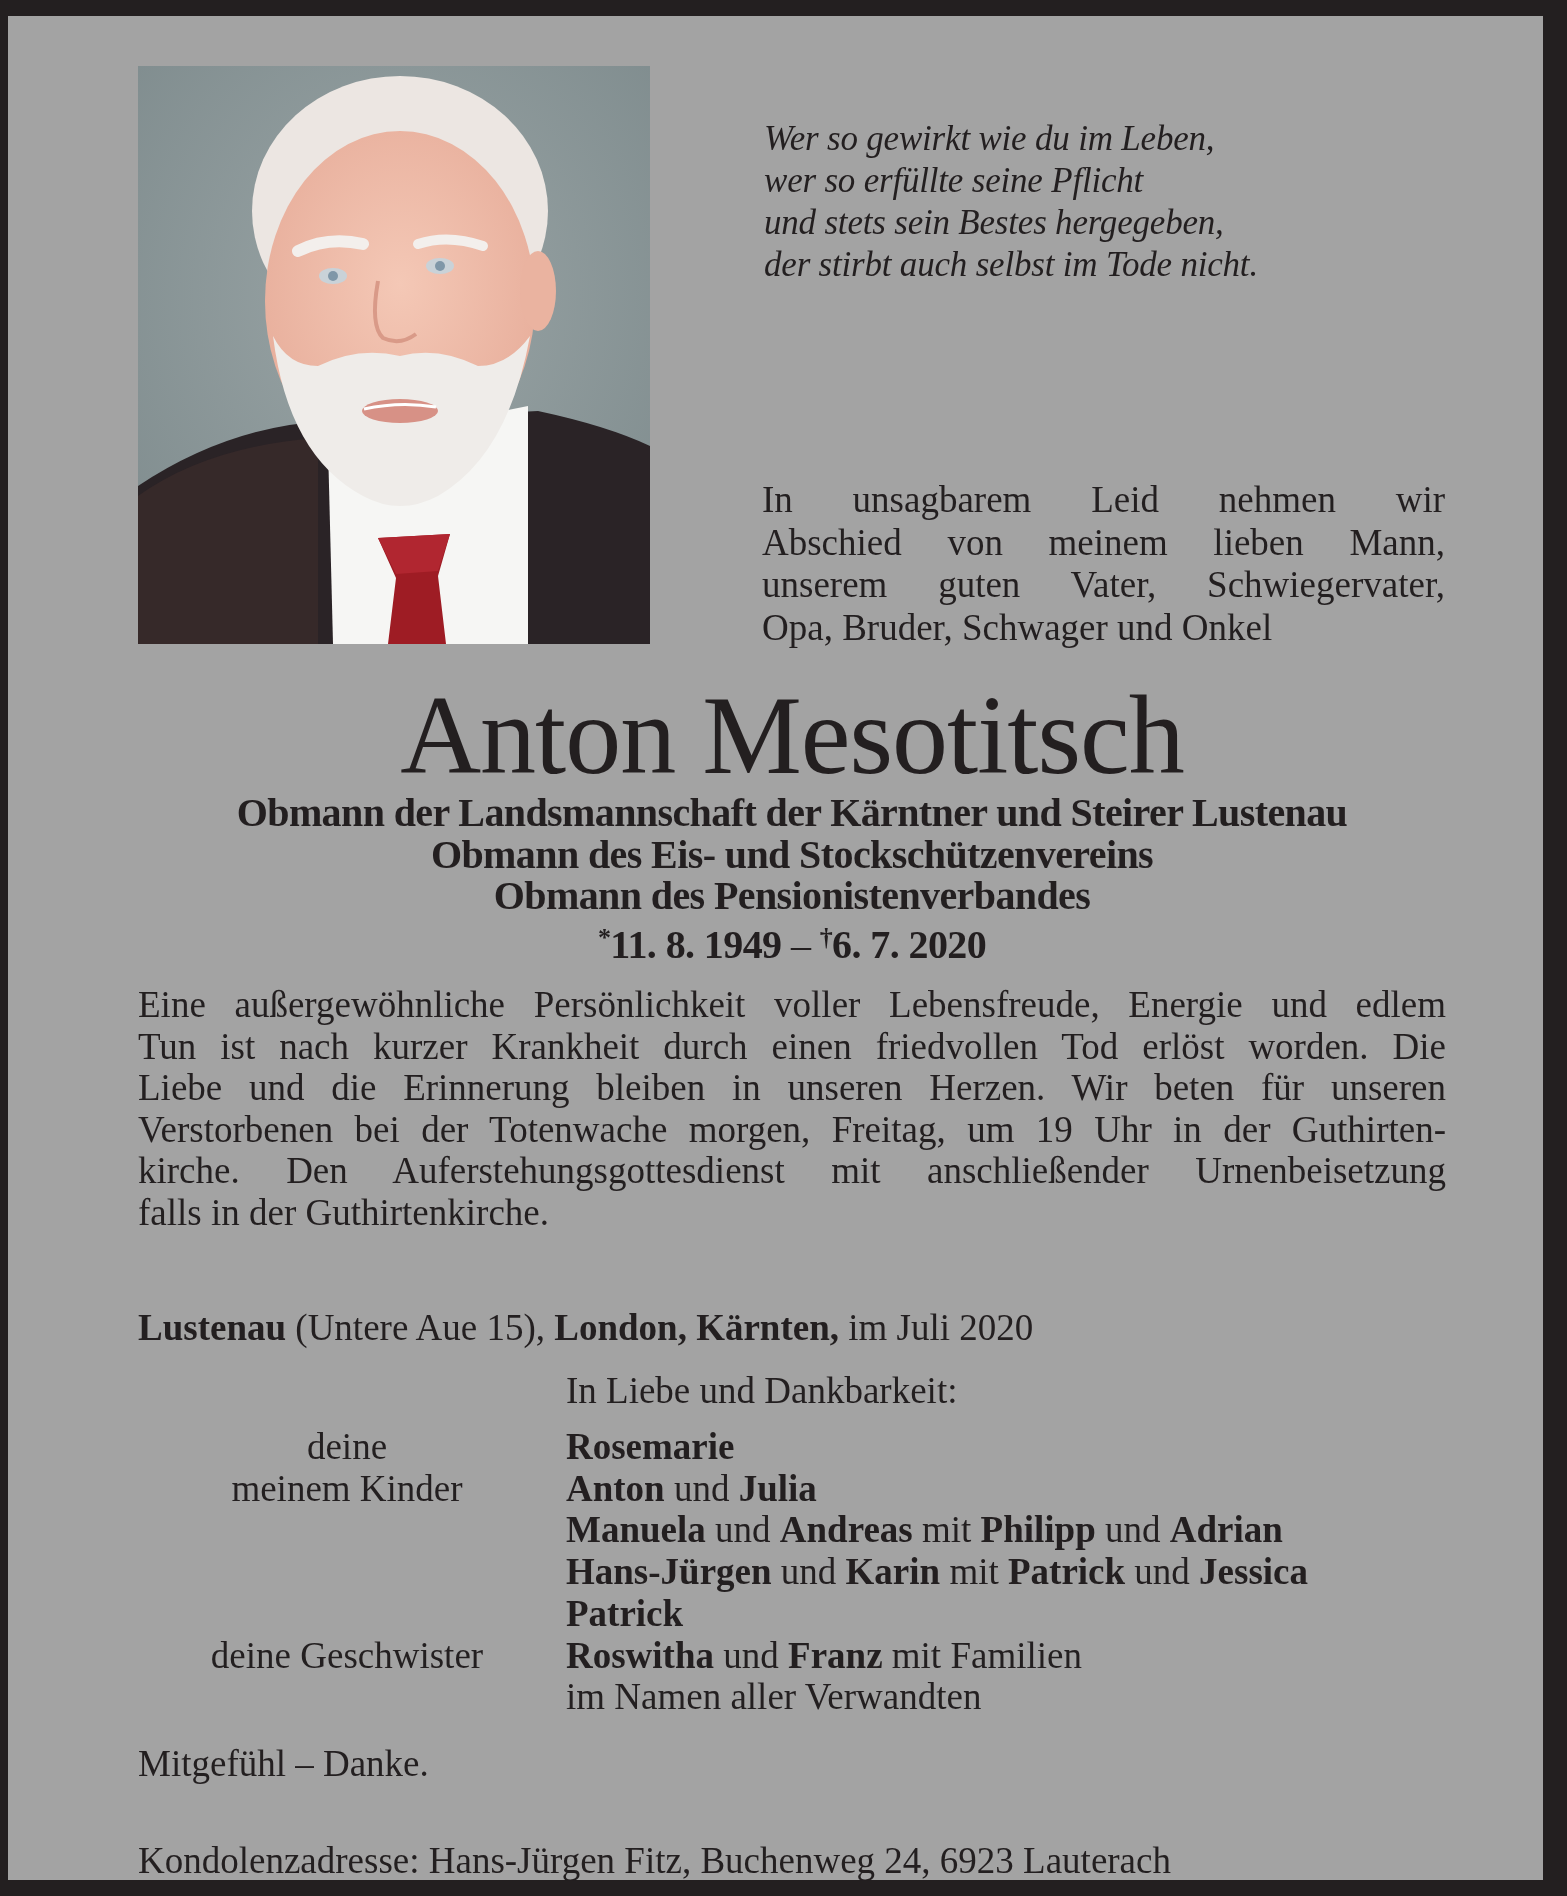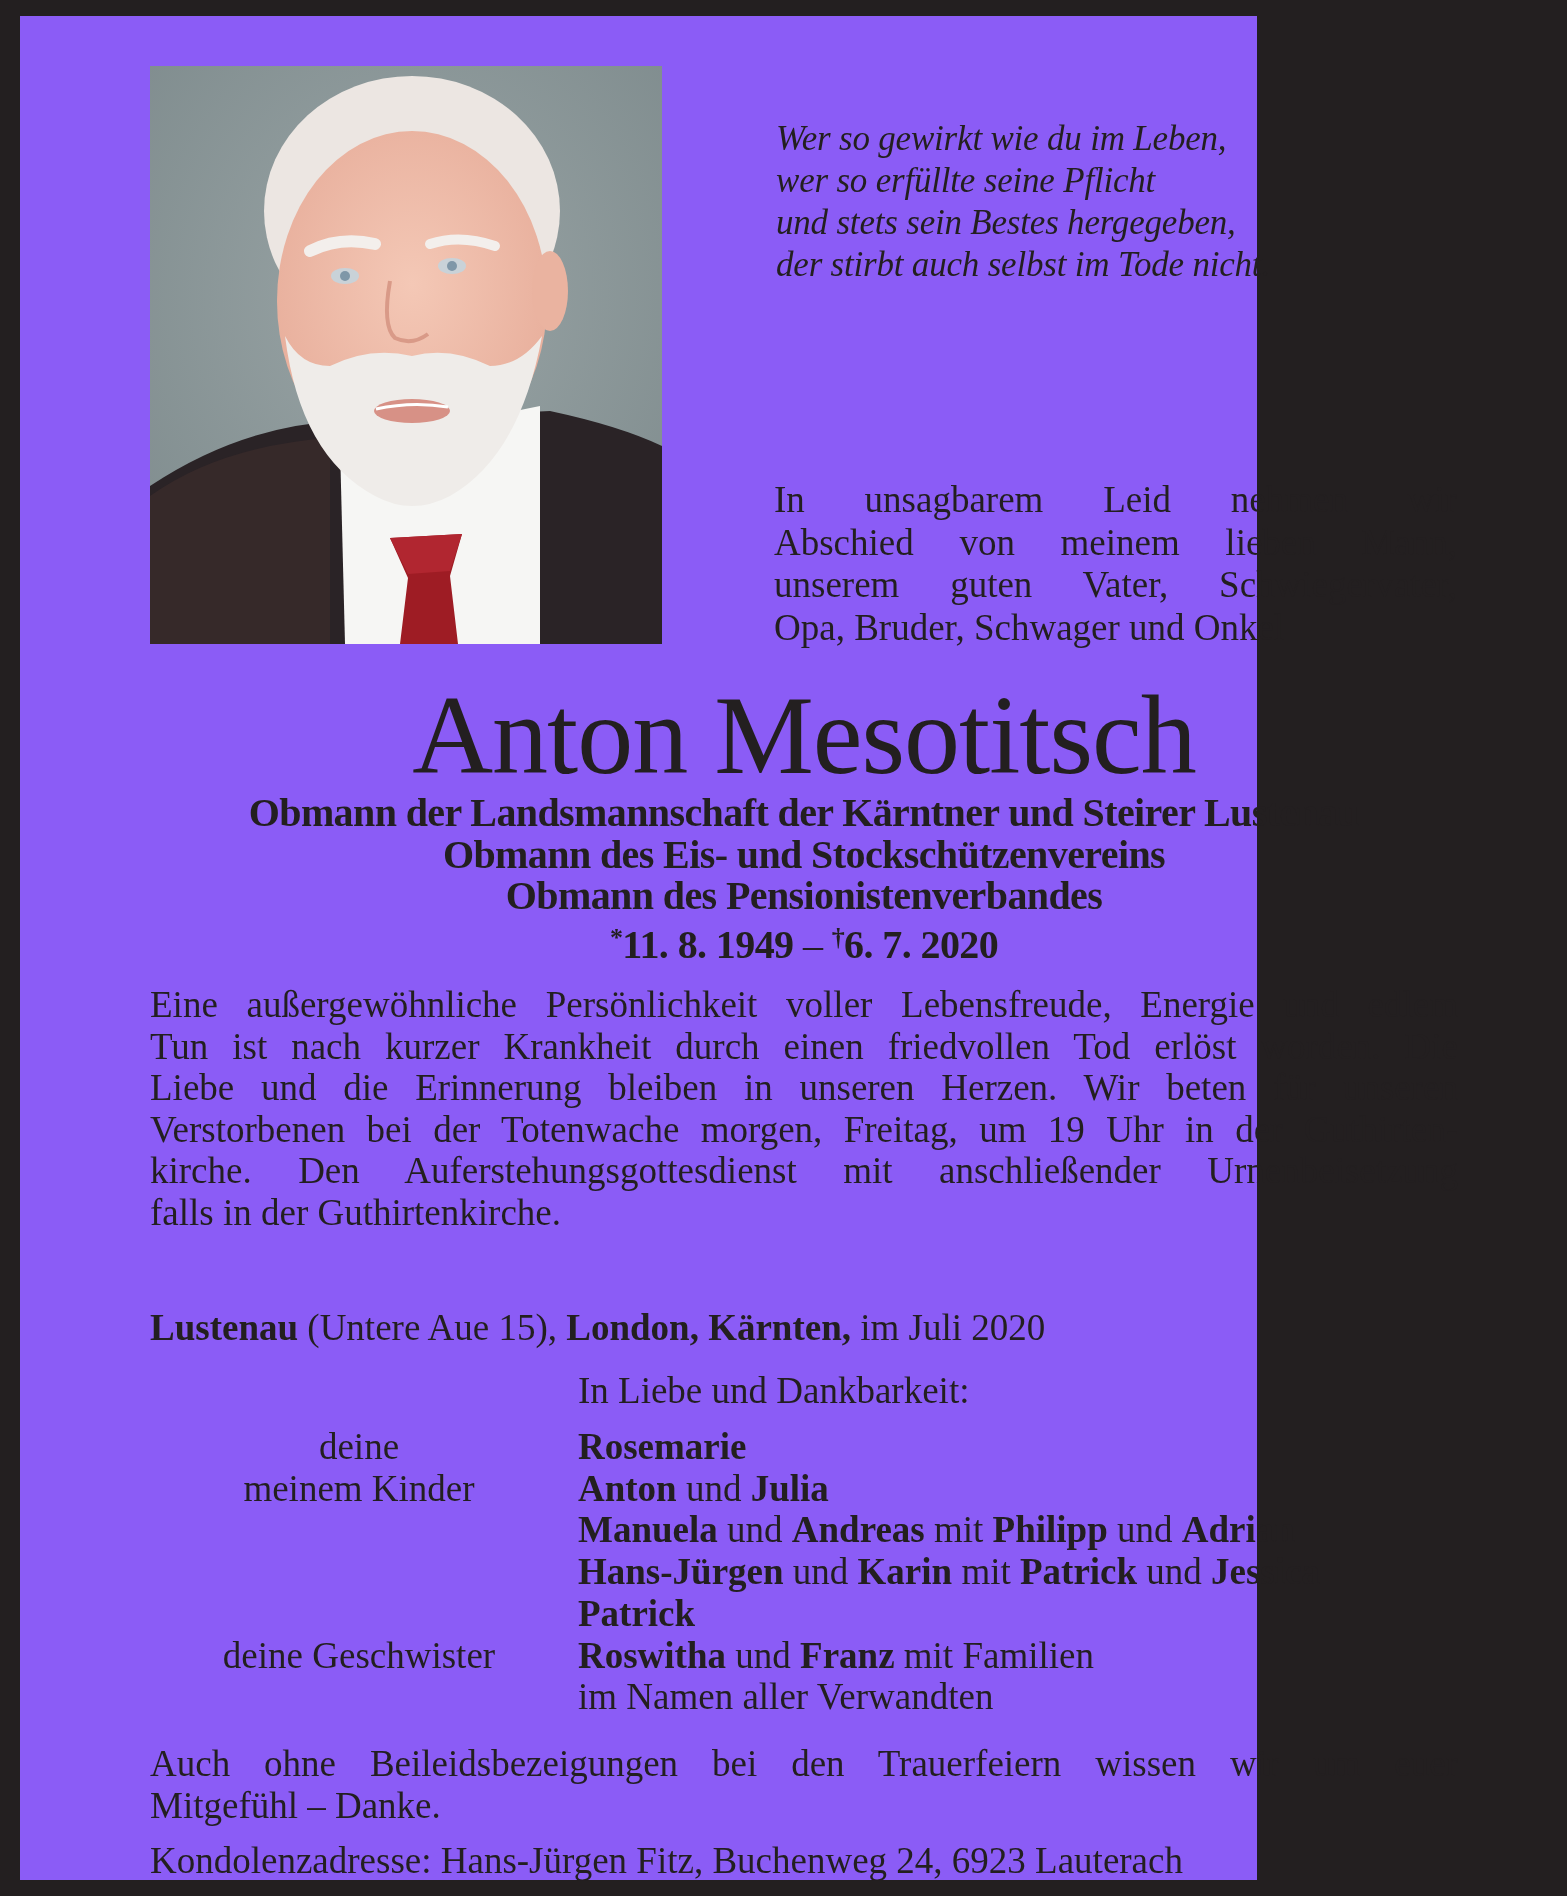--- a/index.html
+++ b/index.html
@@ -3,22 +3,22 @@
 <meta charset="utf-8">
 <style>
   html, body { margin: 0; padding: 0; }
   body {
     width: 1567px; height: 1896px; position: relative; overflow: hidden;
     background: #231f20;
     font-family: "Liberation Serif", "DejaVu Serif", serif;
     color: #231f20;
   }
   #sheet {
-    position: absolute; left: 20px; top: 16px; width: 1237px; height: 1864px;
-    background: #8b5cf6;
+    position: absolute; left: 8px; top: 16px; width: 1535px; height: 1864px;
+    background: #a3a3a3;
   }
   .abs { position: absolute; }
   .photo { left: 130px; top: 50px; width: 512px; height: 578px; overflow: hidden; }
   .photo svg { display: block; }
 
   .poem { left: 756px; top: 102px; width: 700px; font-style: italic; font-size: 35px; line-height: 42px; letter-spacing: -0.2px; }
   .poem div { white-space: nowrap; }
 
   .intro { left: 754px; top: 463px; width: 683px; font-size: 37px; line-height: 42.5px; }
   .jline { text-align: justify; text-align-last: justify; white-space: nowrap; }
@@ -159,18 +159,17 @@
         <div class="flabel">deine Geschwister</div>
         <div class="fnames"><span class="b" style="white-space: pre;">Roswitha</span><span style="white-space: pre;"> und </span><span class="b" style="white-space: pre;">Franz</span><span style="white-space: pre;"> mit Familien</span></div>
       </div>
       <div class="frow">
         <div class="flabel"></div>
         <div class="fnames"><span style="white-space: pre;">im Namen aller Verwandten</span></div>
       </div>
     </div>
 
   <div class="abs closing">
-    <div class="jline">Auch ohne Beileidsbezeigungen bei den Trauerfeiern wissen wir um euer</div>
     <div>Mitgefühl – Danke.</div>
   </div>
 
   <div class="abs address">Kondolenzadresse: Hans-Jürgen Fitz, Buchenweg 24, 6923 Lauterach</div>
 </div>
 
 </body></html>

